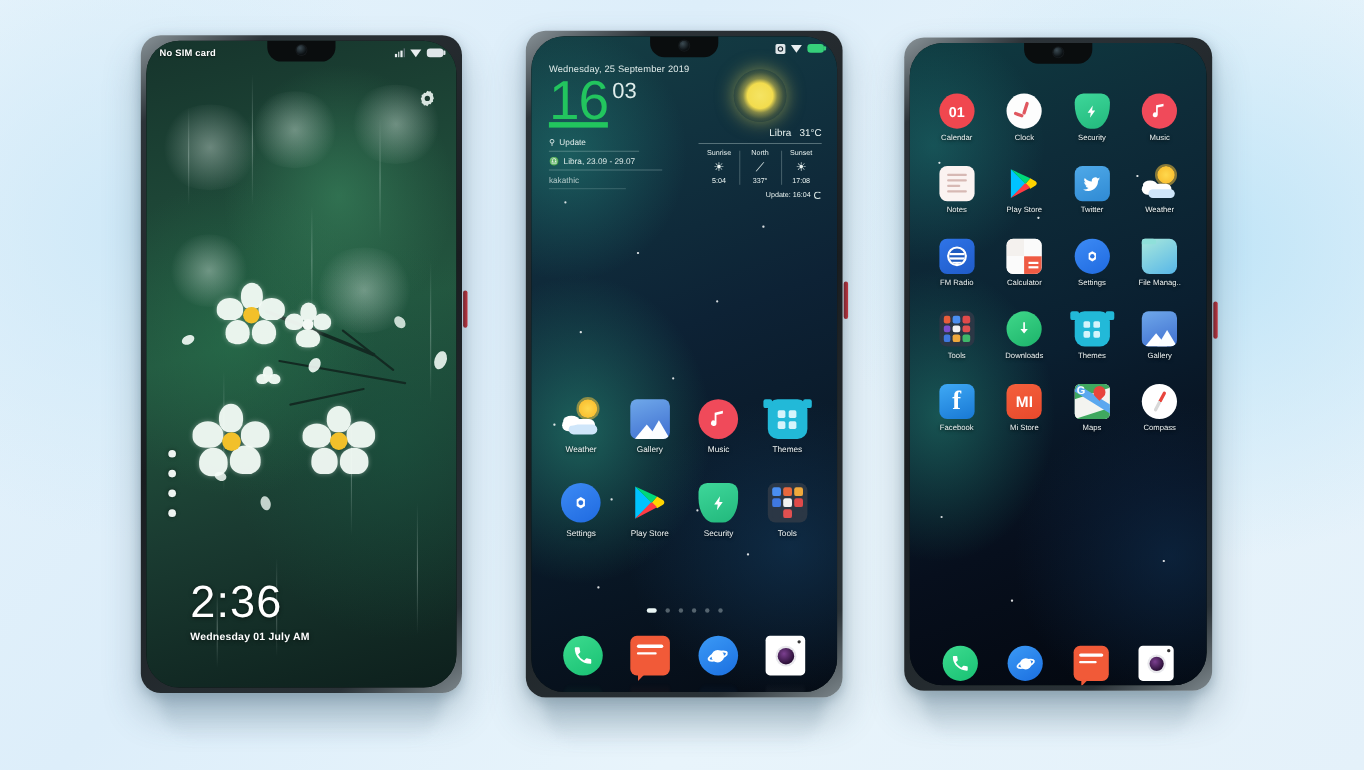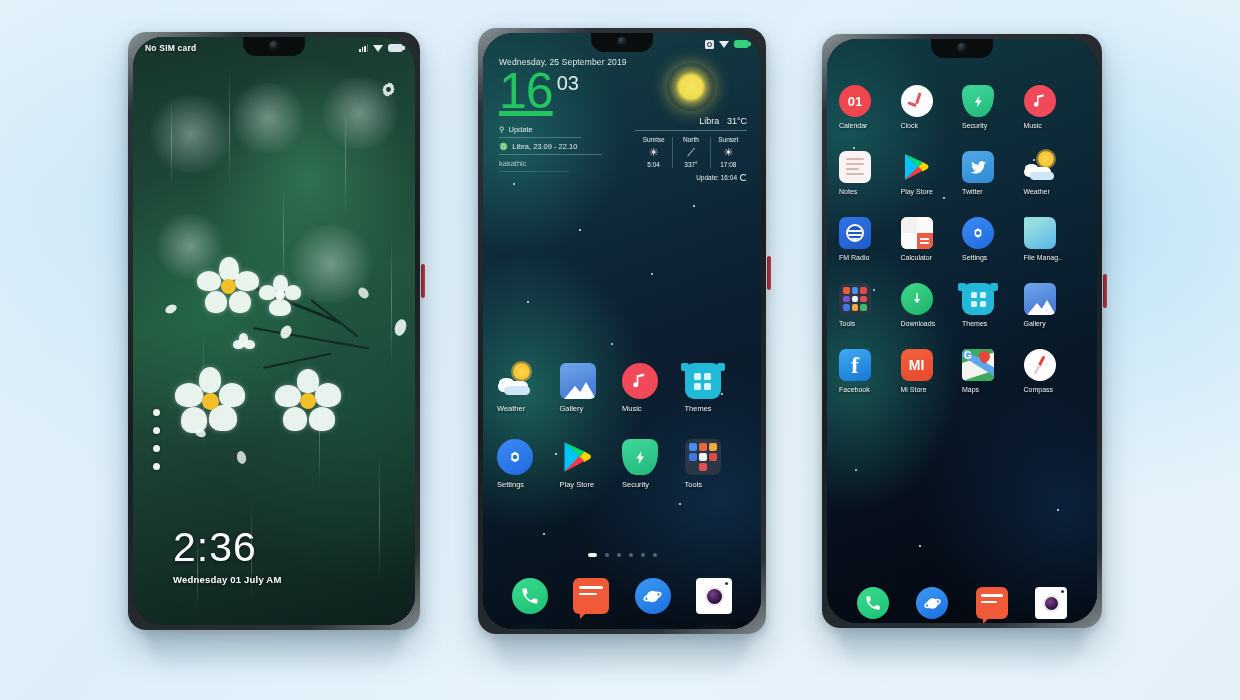--- a/index.html
+++ b/index.html
@@ -122,21 +122,21 @@
   .w-cond b{ font-weight:normal; margin-left:5px; }
   .w-cells{ display:flex; margin-top:4px; }
   .w-cell{ flex:1; text-align:center; font-size:6.5px; line-height:1.5; position:relative; }
   .w-cell + .w-cell::before{ content:""; position:absolute; left:0; top:2px; bottom:2px; width:1px; background:rgba(215,235,232,.25); }
   .w-cell .gl{ display:block; margin:2px auto; font-size:11px; line-height:1; }
   .w-upd{ text-align:right; font-size:6.5px; margin-top:4px; display:flex; justify-content:flex-end; align-items:center; gap:3px; }
   .refr{ width:7px;height:7px;border:1.2px solid #dbe9e6;border-radius:50%;border-right-color:transparent; }
 
   
   .grid{ position:absolute; left:0; right:0; z-index:20; display:grid; }
-  .app{ display:flex; flex-direction:column; }
+  .app{ display:flex; flex-direction:column; align-items:center; }
   .ic{ width:36px; height:36px; position:relative; }
   .lbl{ margin-top:5px; font-size:7.5px; color:#f0f5f4; text-shadow:0 1px 3px rgba(0,0,0,.75); white-space:nowrap; }
   .ic.sm{ width:32px;height:32px; }
   .lbl.sm{ font-size:7px; }
 
   .rnd{ border-radius:50%; }
 
   
   .i-cal{ background:#f0474f; display:flex;align-items:center;justify-content:center;color:#fff;font-size:13px;font-weight:bold; }
   .i-clock{ background:#fdfdfd; }
@@ -333,21 +333,21 @@
         <span class="w-hh">16</span>
         <span class="w-mm">03</span>
       </div>
       <div class="w-left">
         <div class="w-row">
           <span>⚲</span>
           <span>Update</span>
         </div>
         <div class="w-row wide">
           <span>♎</span>
-          <span>Libra, 23.09 - 22.10</span>
+          <span>Libra, 23.09 - 29.07</span>
         </div>
         <div class="w-row last" style="opacity:.7">
           <span>kakathic</span>
         </div>
       </div>
 
       <div class="w-weather">
         <div class="sun"></div>
         <div class="w-cond">
           <span>Libra</span>

